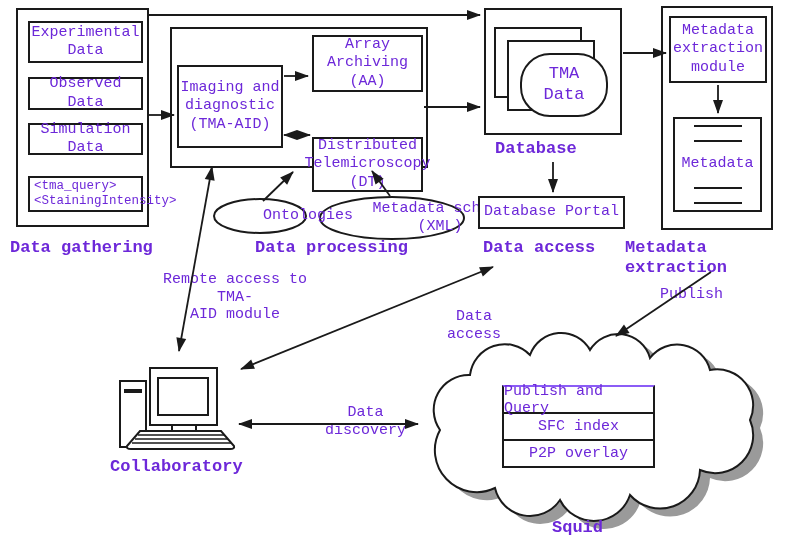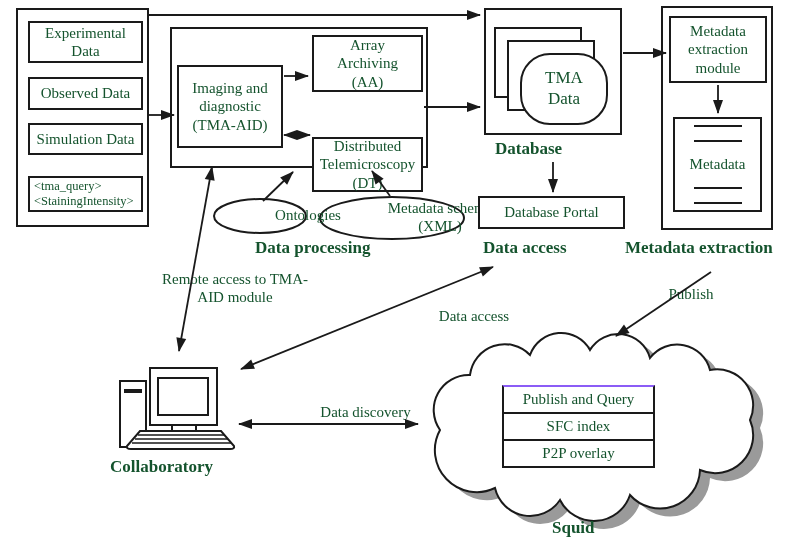--- a/index.html
+++ b/index.html
@@ -1,18 +1,18 @@
 <!DOCTYPE html>
 <html><head>
 <meta charset="utf-8">
 <style>
   html,body{margin:0;padding:0;background:#fff;}
   .stage{
     position:relative;width:800px;height:553px;background:#fff;overflow:hidden;
-    font-family:Liberation Serif, serif;color:#14532d;
+    font-family:Liberation Mono, monospace;color:#6d28d9;
   }
   .layer{position:absolute;left:0;top:0;pointer-events:none;}
   .z0{z-index:0}.z2{z-index:2}
   .box{
     position:absolute;box-sizing:border-box;border:2px solid #1a1a1a;background:#fff;
     display:flex;align-items:center;justify-content:center;text-align:center;
     font-size:15px;line-height:1.22;z-index:1;
   }
   .ml{white-space:pre-line;}
   .lbl{
@@ -63,40 +63,41 @@
     </g>
   </svg>
 
   <div class="box" style="left:16px;top:8px;width:133px;height:219px;"></div>
   <div class="box ml" style="left:28px;top:21px;width:115px;height:42px;">Experimental
 Data</div>
   <div class="box" style="left:28px;top:77px;width:115px;height:33px;">Observed Data</div>
   <div class="box" style="left:28px;top:123px;width:115px;height:32px;">Simulation Data</div>
   <div class="box ml qbox" style="left:28px;top:176px;width:115px;height:36px;">&lt;tma_query&gt;
 &lt;StainingIntensity&gt;</div>
+  <div class="lbl" style="left:10px;top:238px;width:148px;">Data gathering</div>
 
   <div class="box" style="left:170px;top:27px;width:258px;height:141px;background:transparent;"></div>
   <div class="box ml" style="left:177px;top:65px;width:106px;height:83px;">Imaging and
 diagnostic
 (TMA-AID)</div>
   <div class="box ml" style="left:312px;top:35px;width:111px;height:57px;">Array
 Archiving
 (AA)</div>
   <div class="box ml" style="left:312px;top:101px;width:111px;height:55px;margin-top:36px;">Distributed
 Telemicroscopy
 (DT)</div>
   <div class="lbl" style="left:255px;top:238px;width:160px;">Data processing</div>
   <div class="txt" style="left:214px;top:207px;width:92px;">Ontologies</div>
   <div class="txt ml" style="left:320px;top:200px;width:144px;">Metadata schema
 (XML)</div>
 
   <div class="box" style="left:484px;top:8px;width:138px;height:127px;"></div>
   <div class="box" style="left:494px;top:27px;width:88px;height:71px;"></div>
   <div class="box" style="left:507px;top:40px;width:88px;height:71px;"></div>
-  <div class="box ml big" style="left:520px;top:53px;width:88px;height:72px;border-radius:30px;">TMA
+  <div class="box ml big" style="left:520px;top:53px;width:88px;height:64px;border-radius:30px;">TMA
 Data</div>
   <div class="lbl" style="left:495px;top:139px;width:118px;">Database</div>
 
   <div class="box" style="left:478px;top:196px;width:147px;height:33px;">Database Portal</div>
   <div class="lbl" style="left:483px;top:238px;width:140px;">Data access</div>
 
   <div class="box" style="left:661px;top:6px;width:112px;height:224px;"></div>
   <div class="box ml" style="left:669px;top:16px;width:98px;height:67px;">Metadata
 extraction
 module</div>

